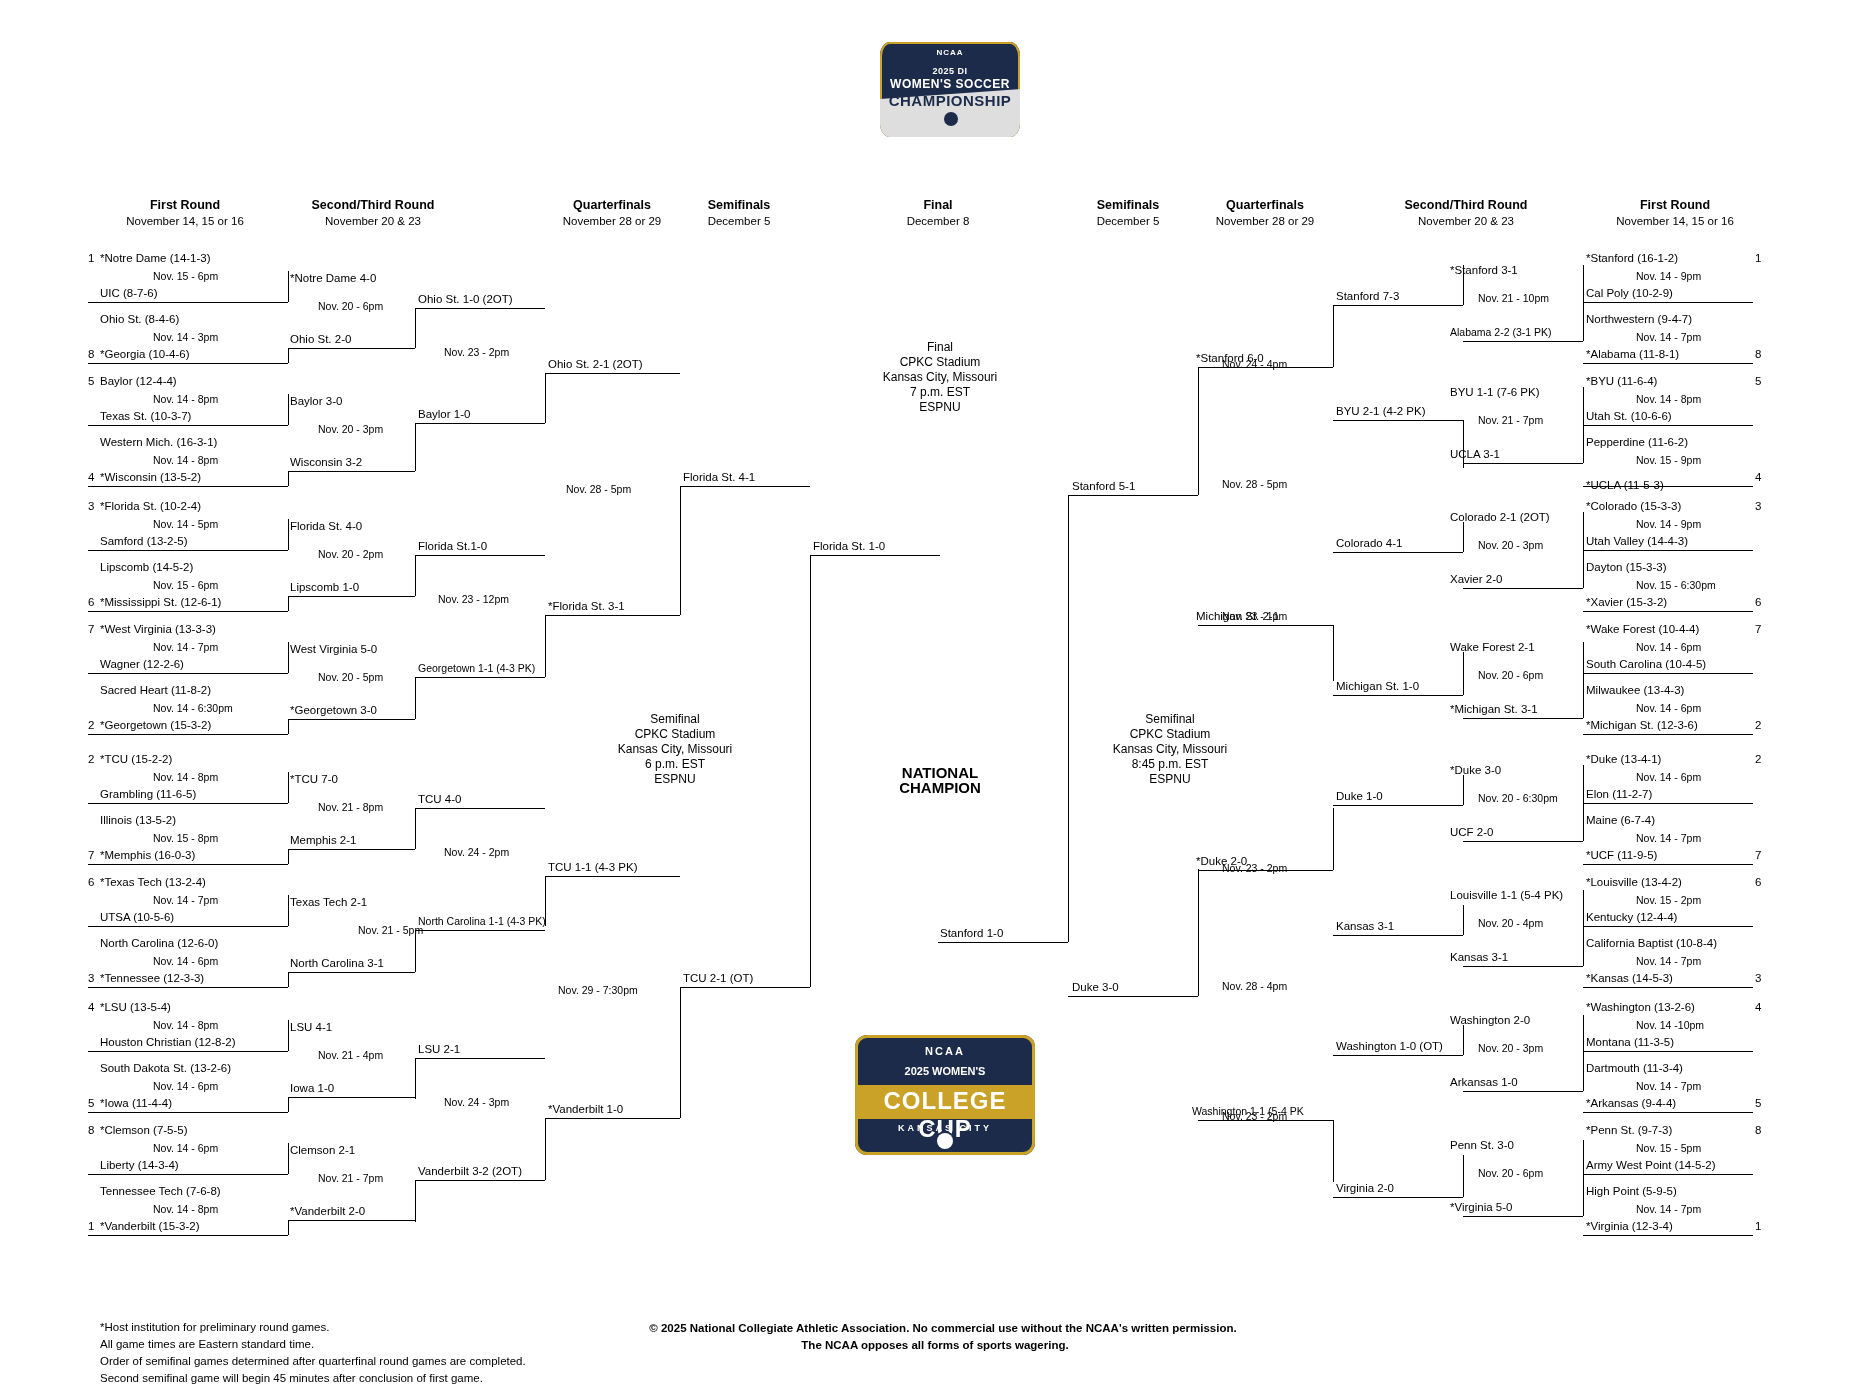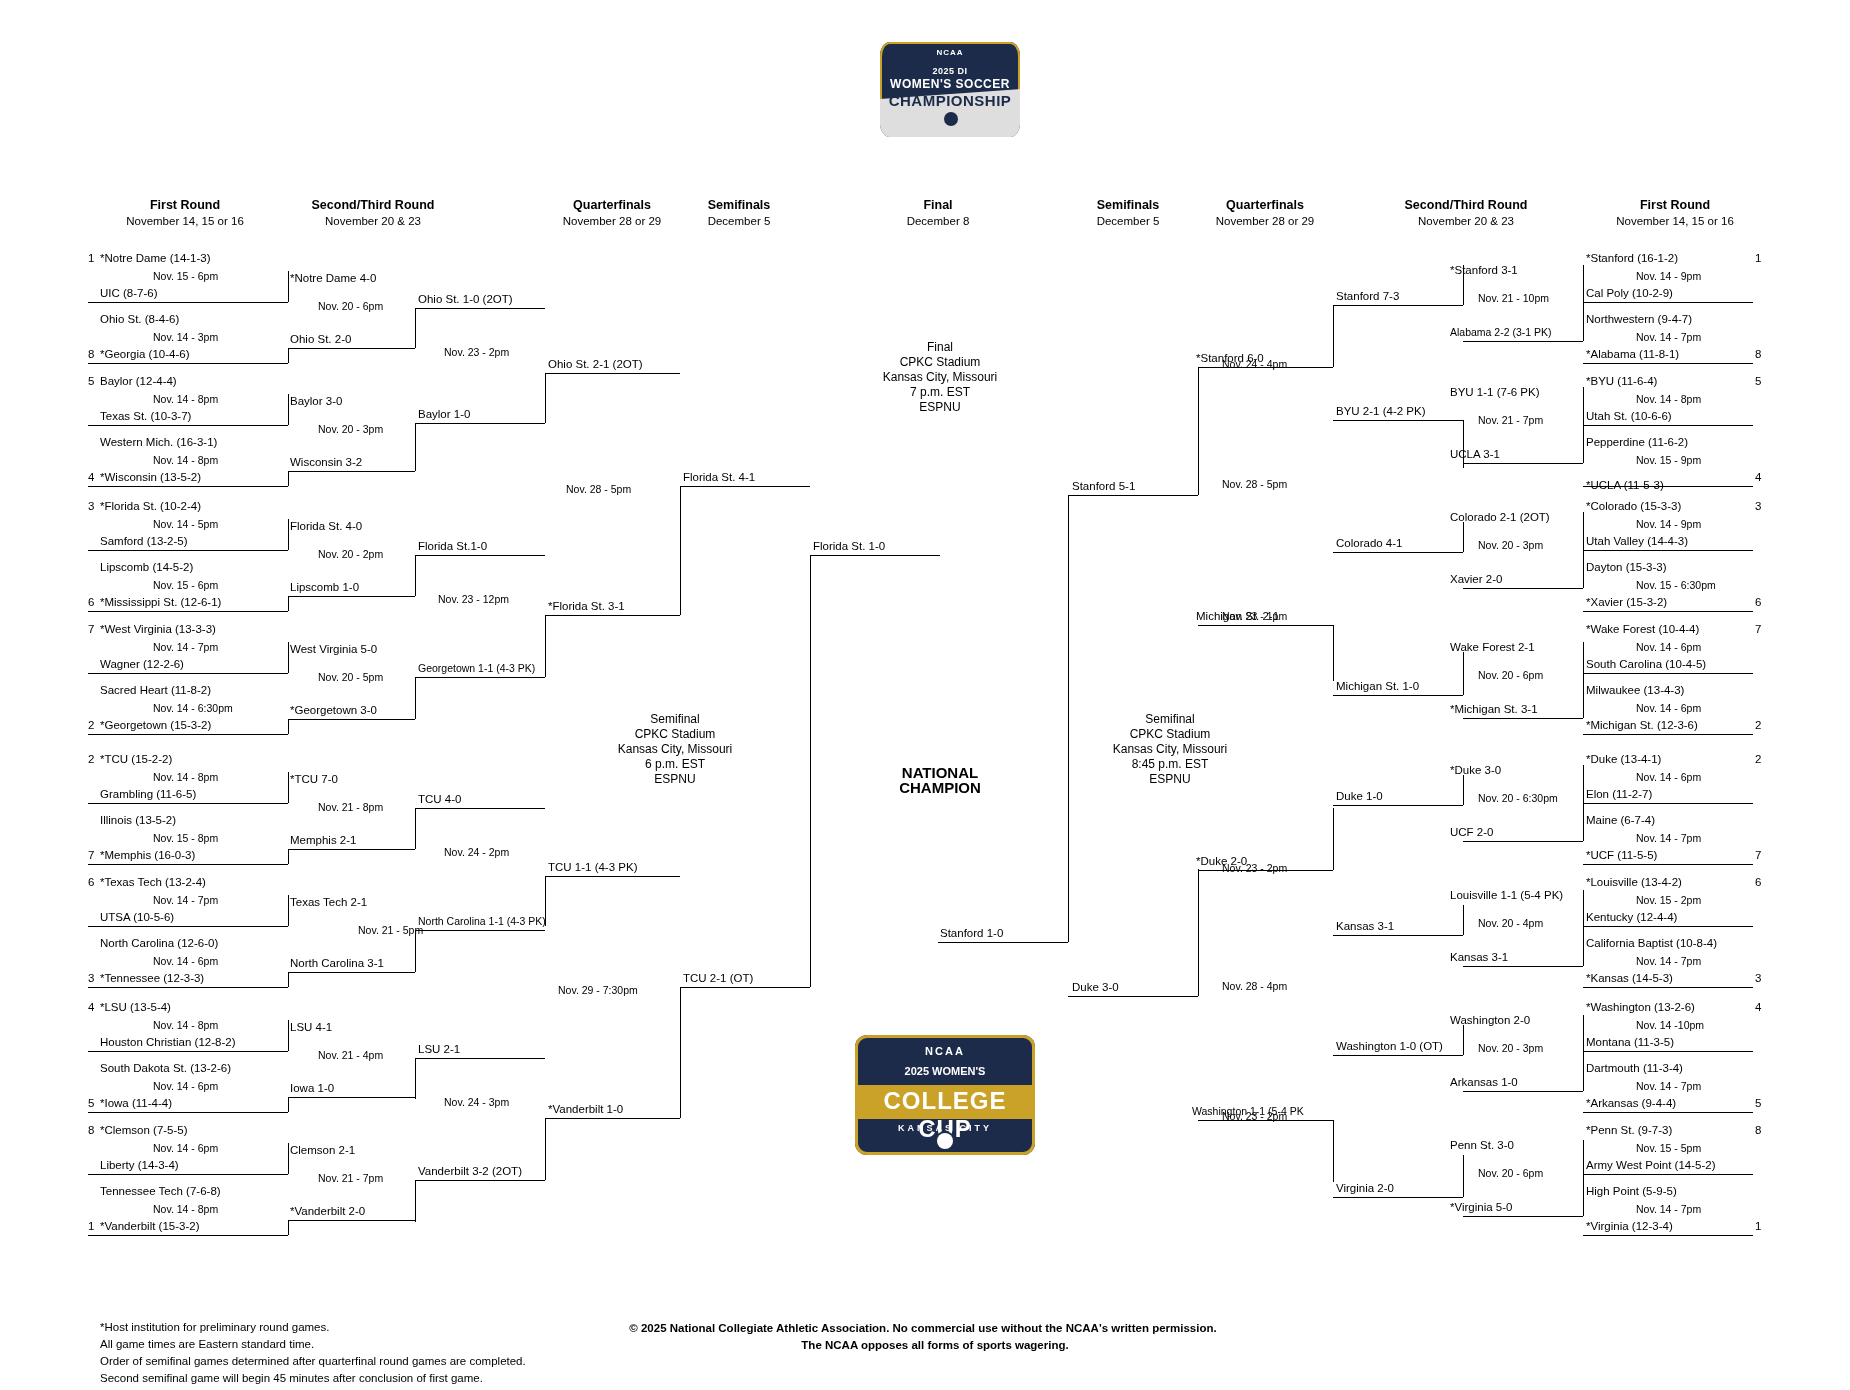--- a/index.html
+++ b/index.html
@@ -554,21 +554,21 @@
   <div class="h" style="left:1583px; top:734px; width:170px;"></div>
 
   <div class="t" style="left:1586px; top:753px;">*Duke (13-4-1)</div>
   <div class="seed" style="left:1755px; top:753px;">2</div>
   <div class="t sm" style="left:1636px; top:771px;">Nov. 14 - 6pm</div>
   <div class="t" style="left:1586px; top:788px;">Elon (11-2-7)</div>
   <div class="h" style="left:1583px; top:803px; width:170px;"></div>
 
   <div class="t" style="left:1586px; top:814px;">Maine (6-7-4)</div>
   <div class="t sm" style="left:1636px; top:832px;">Nov. 14 - 7pm</div>
-  <div class="t" style="left:1586px; top:849px;">*UCF (11-5-5)</div>
+  <div class="t" style="left:1586px; top:849px;">*UCF (11-9-5)</div>
   <div class="seed" style="left:1755px; top:849px;">7</div>
   <div class="h" style="left:1583px; top:864px; width:170px;"></div>
 
   <div class="t" style="left:1586px; top:876px;">*Louisville (13-4-2)</div>
   <div class="seed" style="left:1755px; top:876px;">6</div>
   <div class="t sm" style="left:1636px; top:894px;">Nov. 15 - 2pm</div>
   <div class="t" style="left:1586px; top:911px;">Kentucky (12-4-4)</div>
   <div class="h" style="left:1583px; top:926px; width:170px;"></div>
 
   <div class="t" style="left:1586px; top:937px;">California Baptist (10-8-4)</div>
@@ -610,16 +610,16 @@
       <div class="cup-t cup-city">KANSAS CITY</div>
       <div class="cup-ball"></div>
     </div>
   </div>
 
   <div class="foot" style="left:100px; top:1278px;">*Host institution for preliminary round games.</div>
   <div class="foot" style="left:100px; top:1295px;">All game times are Eastern standard time.</div>
   <div class="foot" style="left:100px; top:1312px;">Order of semifinal games determined after quarterfinal round games are completed.</div>
   <div class="foot" style="left:100px; top:1329px;">Second semifinal game will begin 45 minutes after conclusion of first game.</div>
 
-  <div class="copy" style="left:573px; top:1320px;">© 2025 National Collegiate Athletic Association.  No commercial use without the NCAA's written permission.</div>
+  <div class="copy" style="left:593px; top:1320px;">© 2025 National Collegiate Athletic Association.  No commercial use without the NCAA's written permission.</div>
   <div class="copy" style="left:585px; top:1337px;">The NCAA opposes all forms of sports wagering.</div>
 
 </div>
 
 </body></html>

